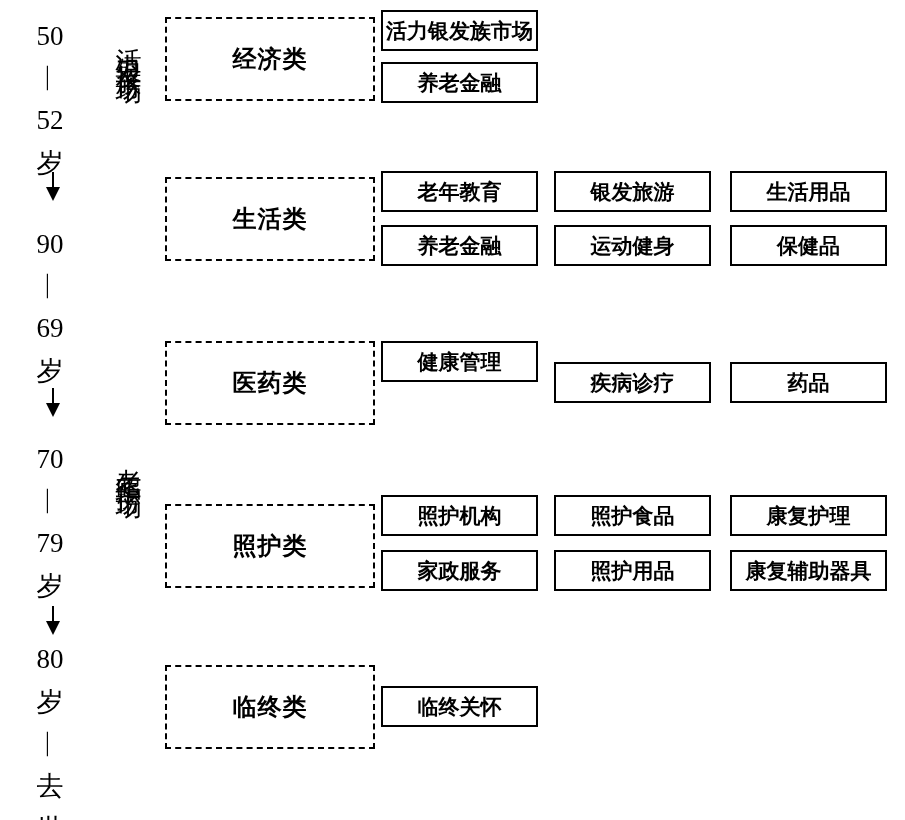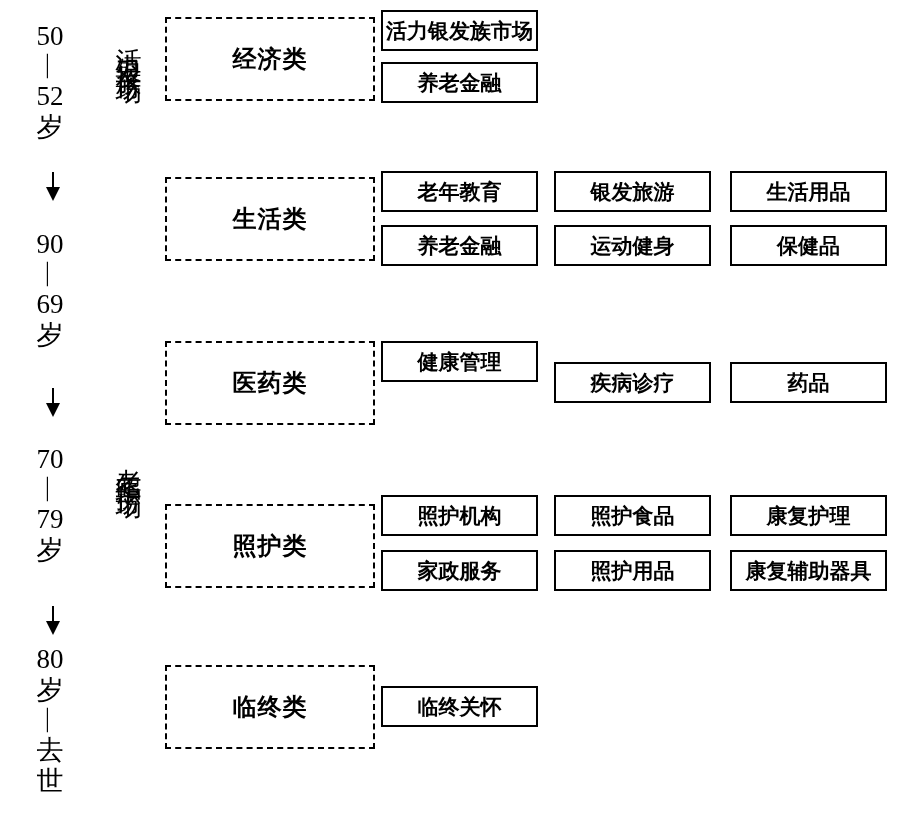--- a/index.html
+++ b/index.html
@@ -3,21 +3,21 @@
 <meta charset="utf-8">
 <style>
   html,body{margin:0;padding:0;background:#ffffff;}
   .canvas{
     position:relative;width:905px;height:820px;background:#ffffff;color:#000;
     font-family:"Liberation Sans","DejaVu Sans",sans-serif;overflow:hidden;
   }
   
   .stage{
     position:absolute;left:24px;width:52px;display:flex;flex-direction:column;
-    align-items:center;gap:3px;
+    align-items:center;gap:15px;
     font-family:"Liberation Serif","DejaVu Serif",serif;
   }
   .stage .ln{display:block;font-size:27px;line-height:28px;white-space:nowrap;}
   .stage .vdash{
     display:block;width:26px;height:26px;line-height:26px;font-size:24px;
     text-align:center;transform:rotate(90deg);
   }
   .arrow{
     position:absolute;left:45px;width:16px;display:flex;flex-direction:column;align-items:center;
   }

